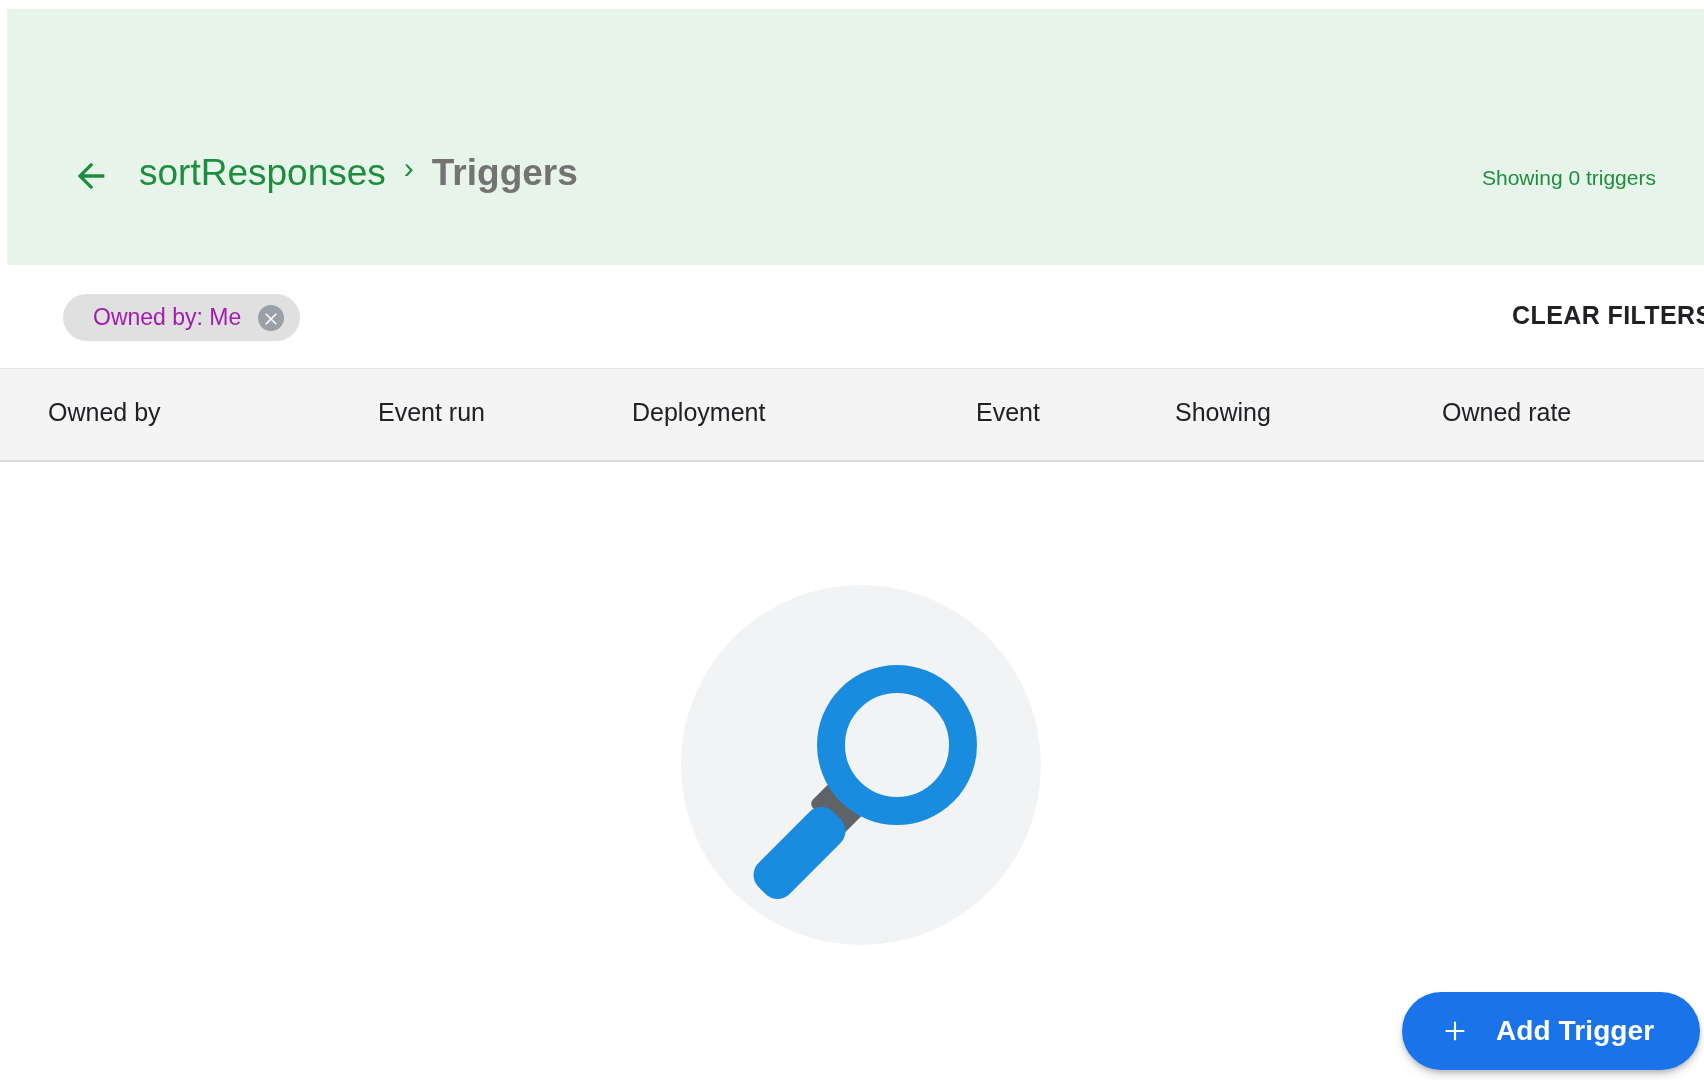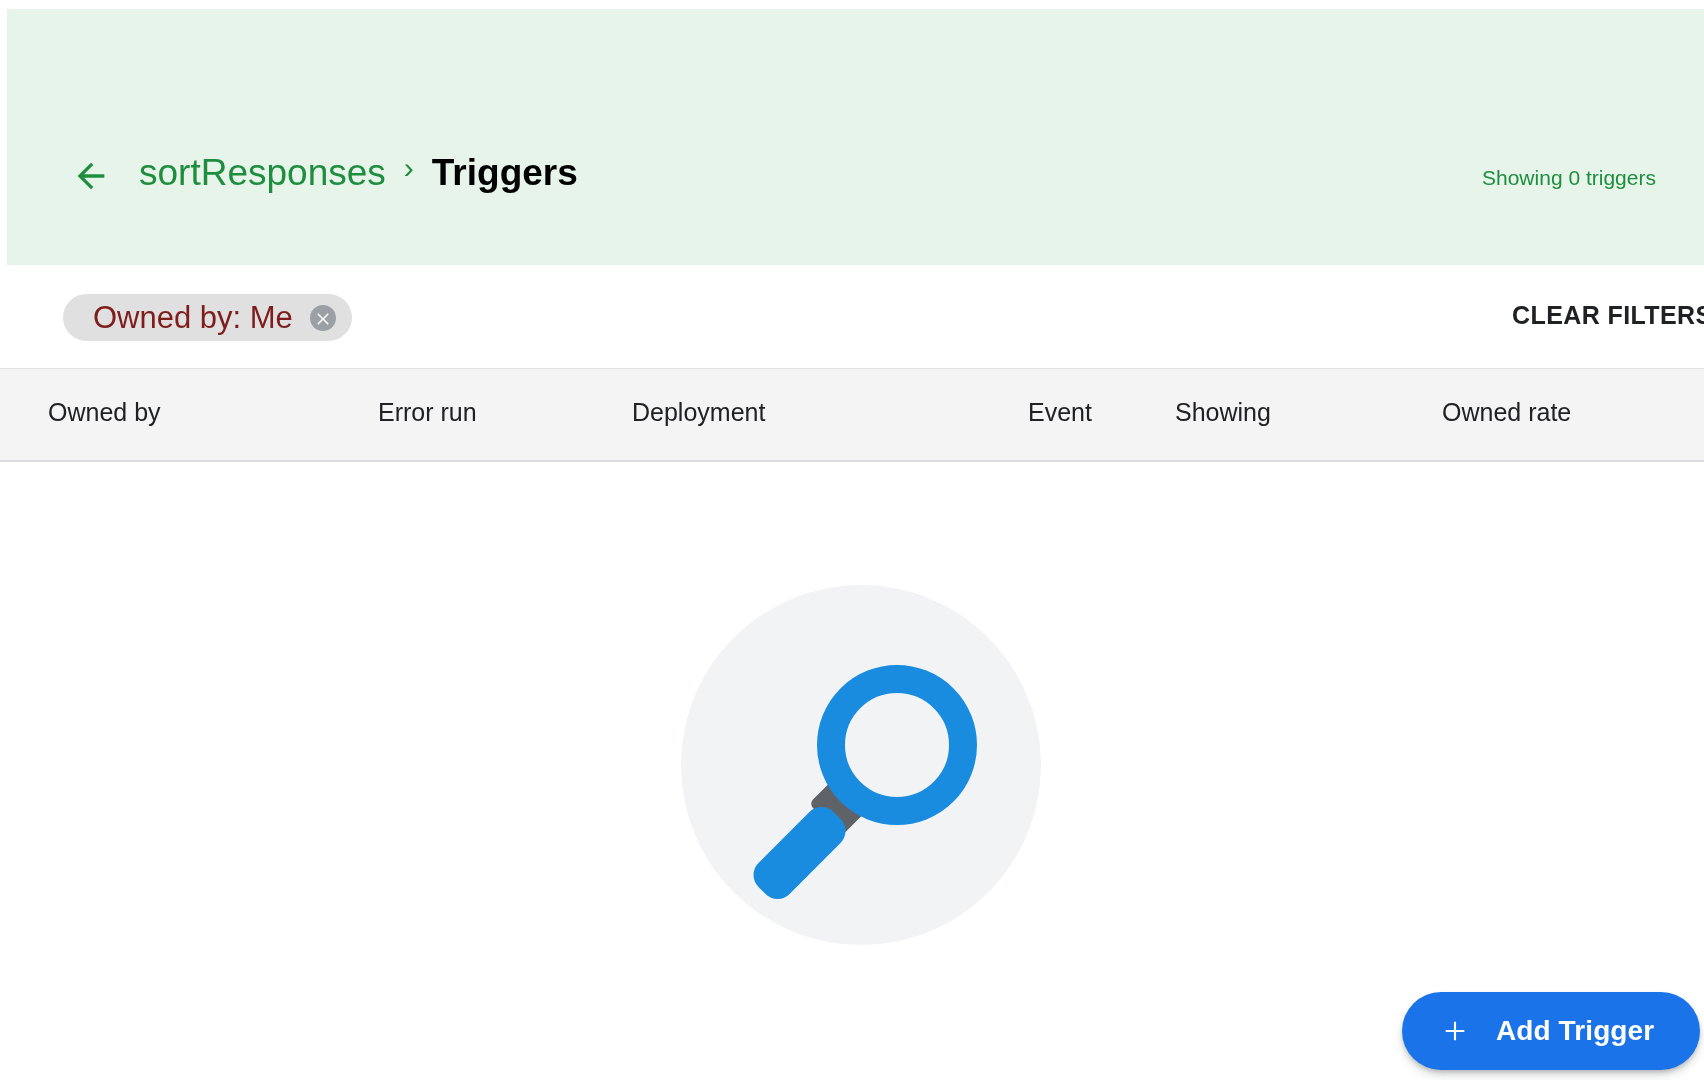--- a/index.html
+++ b/index.html
@@ -65,21 +65,21 @@
     font-size: 30px;
     color: #1e8e3e;
     margin: 0 18px;
     font-weight: 400;
     line-height: 1;
     position: relative;
     top: -1px;
   }
   .crumb-current {
     font-size: 37px;
-    color: #000000;
+    color: #737373;
     font-weight: 700;
     letter-spacing: 0px;
     line-height: 1;
   }
   .showing-count {
     position: absolute;
     top: 156px;
     left: 1475px;
     font-size: 21px;
     color: #1e8e3e;
@@ -103,22 +103,22 @@
     height: 47px;
     display: inline-flex;
     align-items: center;
     background: #e0e0e0;
     border-radius: 24px;
     padding: 0 16px 0 30px;
     cursor: pointer;
     box-sizing: border-box;
   }
   .chip-label {
-    font-size: 31px;
-    color: #7f1d1d;
+    font-size: 23px;
+    color: #a21caf;
     line-height: 1;
     white-space: nowrap;
   }
   .chip-remove {
     width: 26px;
     height: 26px;
     border-radius: 50%;
     background: #9aa0a6;
     margin-left: 17px;
     display: flex;
@@ -246,23 +246,23 @@
           <path d="M18.3 5.71L12 12.01l-6.3-6.3-1.41 1.41 6.3 6.3-6.3 6.3 1.41 1.41 6.3-6.3 6.3 6.3 1.41-1.41-6.3-6.3 6.3-6.3z" fill="#ffffff"></path>
         </svg>
       </span>
     </div>
 
     <div class="clear-filters">CLEAR FILTERS</div>
   </div>
 
   <div class="table-head">
     <div class="th" style="left:48px">Owned by</div>
-    <div class="th" style="left:378px">Error run</div>
+    <div class="th" style="left:378px">Event run</div>
     <div class="th" style="left:632px">Deployment</div>
-    <div class="th" style="left:1028px">Event</div>
+    <div class="th" style="left:976px">Event</div>
     <div class="th" style="left:1175px">Showing</div>
     <div class="th" style="left:1442px">Owned rate</div>
   </div>
 
   <div class="empty-state">
     <div class="empty-illustration">
       <svg width="360" height="360" viewBox="0 0 360 360" aria-hidden="true">
         <circle cx="180" cy="180" r="180" fill="#f1f3f4"></circle>
 
         <rect x="139" y="200" width="34" height="46" rx="6" transform="rotate(-45 156 223)" fill="#5f6368"></rect>

